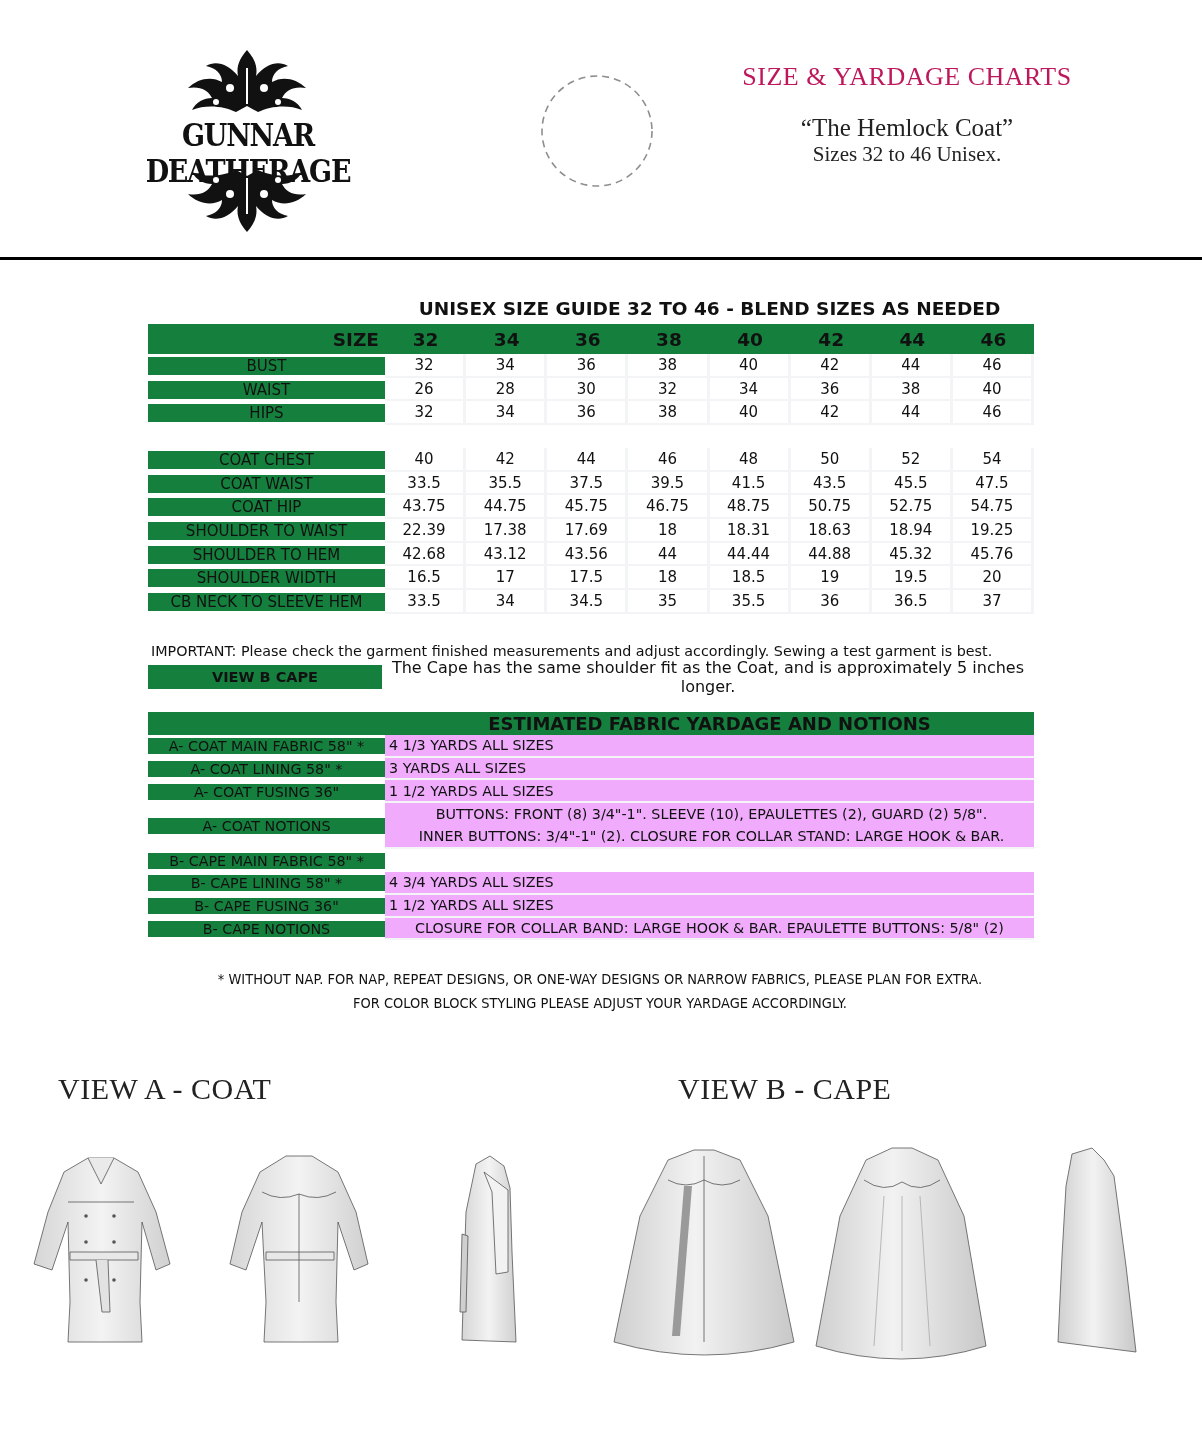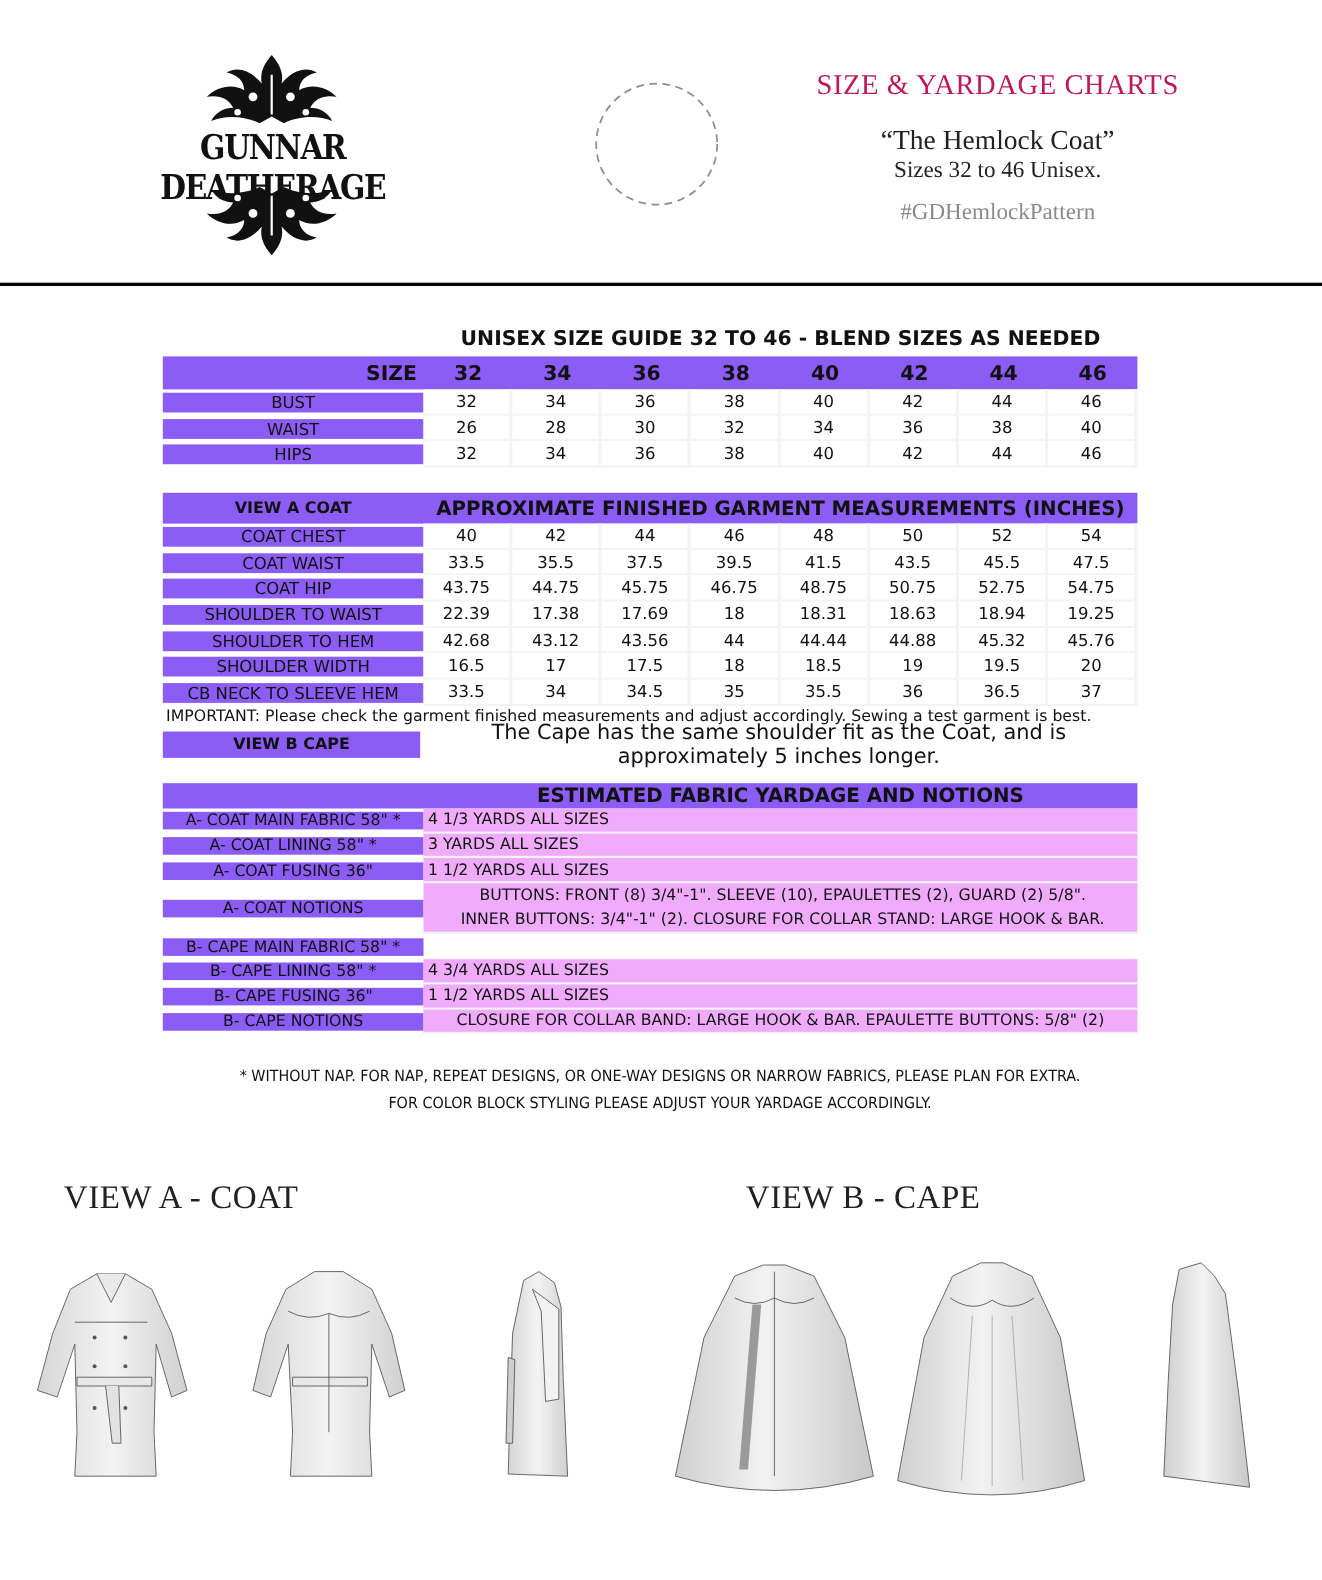--- a/index.html
+++ b/index.html
@@ -22,39 +22,39 @@
   .title-block .coat-name { font-size: 25px; color: #222; margin-top: 22px; line-height: 28px; }
   .title-block .sizes { font-size: 21px; color: #222; line-height: 24px; }
   .title-block .hashtag { font-size: 21px; color: #8a8a8a; margin-top: 14px; }
   .header-rule { position: absolute; left: 0; top: 257px; width: 1202px; height: 3px; background: #000; }
 
   
   .tbl { position: absolute; left: 148px; width: 886px; font-family: "DejaVu Sans", sans-serif; }
   .tbl .row { display: flex; height: 23.7px; align-items: center; }
   .tbl .label { width: 237px; text-align: center; font-size: 15px; color: #111; white-space: nowrap; }
   .tbl .cell { flex: 1; text-align: center; font-size: 15px; color: #111; height: 100%; display: flex; align-items: center; justify-content: center; }
-  .graybg { background: #8b5cf6; }
+  .graybg { background: #15803d; }
   .cellbg { background: #ffffff; border-right: 3px solid #f3f4f6; border-bottom: 2px solid #f3f4f6; }
   .section-title { position: absolute; font-weight: bold; font-size: 18.5px; color: #111; font-family: "DejaVu Sans", sans-serif; text-align: center; white-space: nowrap; }
 
   
   .size-guide { top: 324px; }
   .size-guide .hdr .label { text-align: right; padding-right: 6px; font-weight: bold; font-size: 18.5px; }
   .size-guide .hdr .cell { font-weight: bold; font-size: 18.5px; }
   .size-guide .hdr { height: 30px; }
 
   
   .measure { top: 448px; }
   .measure .hdr { height: 28px; }
   .measure .hdr .label { font-weight: bold; font-size: 14.5px; }
   .measure .hdr .htitle { flex: 1; text-align: center; font-weight: bold; font-size: 18px; }
   .note-line { position: absolute; left: 148px; top: 643px; width: 886px; font-family: "DejaVu Sans", sans-serif; font-size: 14.3px; color: #111; white-space: nowrap; }
   .cape-row { position: absolute; left: 148px; top: 665px; width: 886px; height: 24px; display: flex; align-items: center; font-family: "DejaVu Sans", sans-serif; }
   .cape-row .label { width: 234px; height: 100%; display: flex; align-items: center; justify-content: center; font-weight: bold; font-size: 14.5px; }
-  .cape-row .text { flex: 1; text-align: center; font-size: 19px; }
+  .cape-row .text { flex: 1; text-align: center; font-size: 16px; }
 
   
   .yard { top: 712px; }
   .yard .hdr { height: 28px; }
   .yard .hdr .label { background: #f3f4f6; }
   .yard .hdr .htitle { flex: 1; text-align: center; font-weight: bold; font-size: 18px; }
   .yard .row { height: 22.8px; }
   .yard .label { font-size: 14.3px; }
   .yard .val { flex: 1; height: 100%; display: flex; align-items: center; padding-left: 4px; font-size: 14.3px; background: #f0abfc; border-bottom: 2px solid #f3f4f6; white-space: nowrap; }
   .yard .val.centered { justify-content: center; padding-left: 0; }
@@ -99,21 +99,20 @@
 </div>
 
 <svg class="circle-placeholder" viewBox="0 0 114 114">
   <circle cx="57" cy="57" r="55" fill="none" stroke="#8e8e8e" stroke-width="1.6" stroke-dasharray="7 5"></circle>
 </svg>
 
 <div class="title-block">
   <div class="main-title">SIZE &amp; YARDAGE CHARTS</div>
   <div class="coat-name">“The Hemlock Coat”</div>
   <div class="sizes">Sizes 32 to 46 Unisex.</div>
-  <div class="hashtag">#GDHemlockPattern</div>
 </div>
 
 <div class="header-rule"></div>
 
 <div class="section-title" style="left:385px; top:298px; width:649px;">UNISEX SIZE GUIDE 32 TO 46 - BLEND SIZES AS NEEDED</div>
 
 <div class="tbl size-guide">
   <div class="row hdr graybg">
     <div class="label">SIZE</div>
     <div class="cell">32</div>
@@ -156,24 +155,20 @@
         <div class="cell cellbg">38</div>
         <div class="cell cellbg">40</div>
         <div class="cell cellbg">42</div>
         <div class="cell cellbg">44</div>
         <div class="cell cellbg">46</div>
       </div>
     </div>
 </div>
 
 <div class="tbl measure">
-  <div class="row hdr graybg">
-    <div class="label">VIEW A COAT</div>
-    <div class="htitle">APPROXIMATE FINISHED GARMENT MEASUREMENTS (INCHES)</div>
-  </div>
   <div id="measure-rows">
       <div class="row">
         <div class="label graybg">COAT CHEST</div>
         <div class="cell cellbg">40</div>
         <div class="cell cellbg">42</div>
         <div class="cell cellbg">44</div>
         <div class="cell cellbg">46</div>
         <div class="cell cellbg">48</div>
         <div class="cell cellbg">50</div>
         <div class="cell cellbg">52</div>

